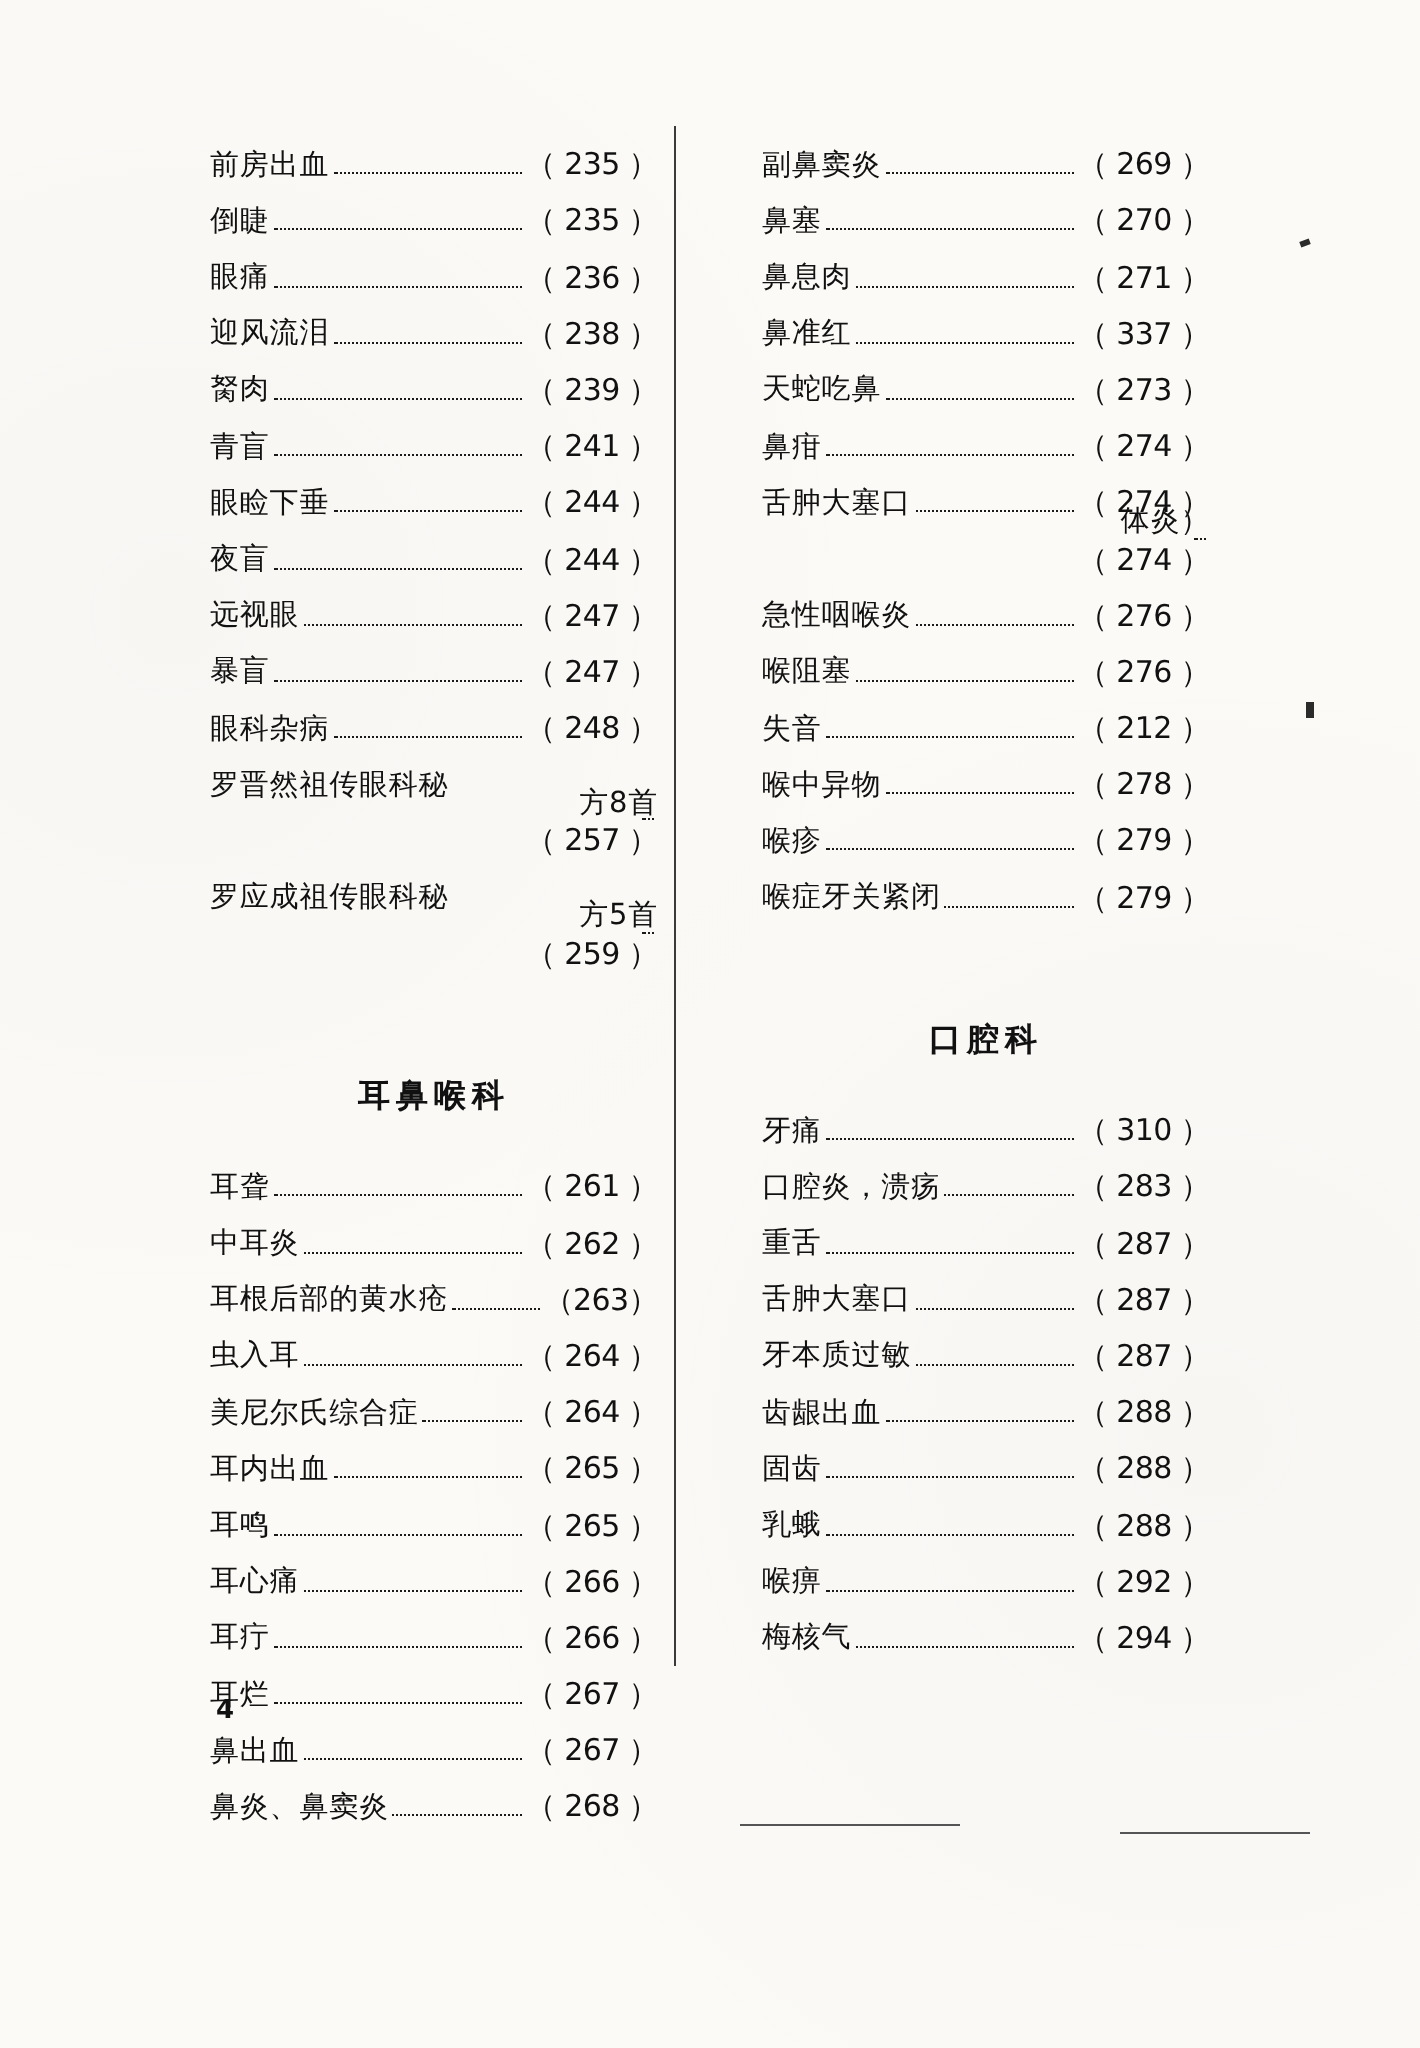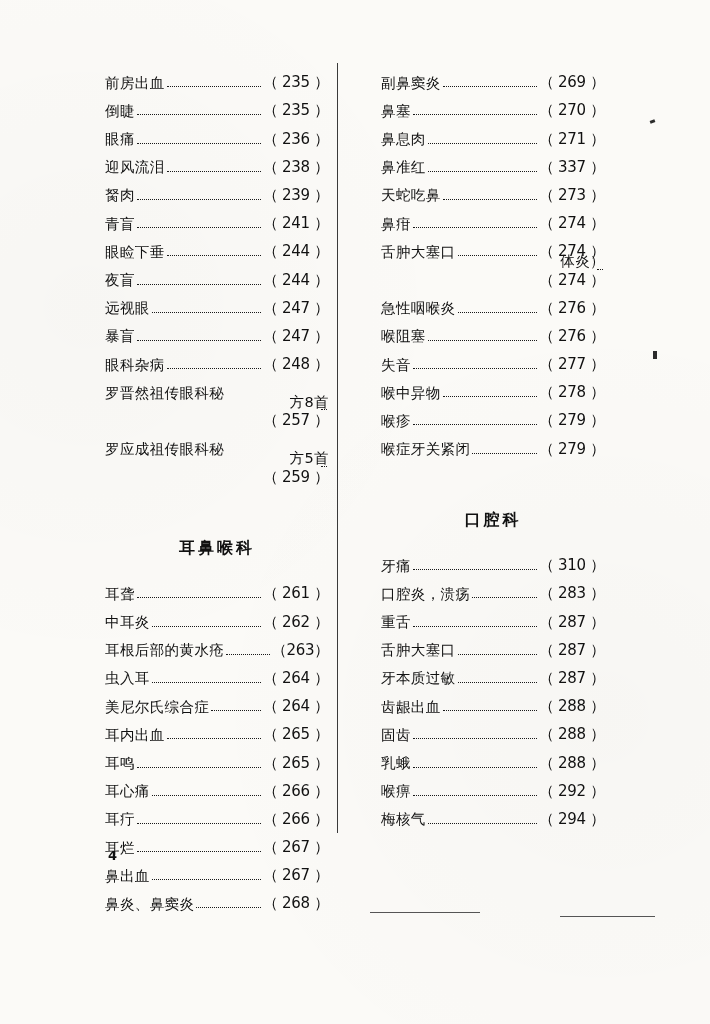--- a/index.html
+++ b/index.html
@@ -333,21 +333,21 @@
           <span class="page-no">（ 276 ）</span>
         </div>
         <div class="toc-entry">
           <span class="title">喉阻塞</span>
           <span class="dots"></span>
           <span class="page-no">（ 276 ）</span>
         </div>
         <div class="toc-entry">
           <span class="title">失音</span>
           <span class="dots"></span>
-          <span class="page-no">（ 277 ）</span>
+          <span class="page-no">（ 212 ）</span>
         </div>
         <div class="toc-entry">
           <span class="title">喉中异物</span>
           <span class="dots"></span>
           <span class="page-no">（ 278 ）</span>
         </div>
         <div class="toc-entry">
           <span class="title">喉疹</span>
           <span class="dots"></span>
           <span class="page-no">（ 279 ）</span>

